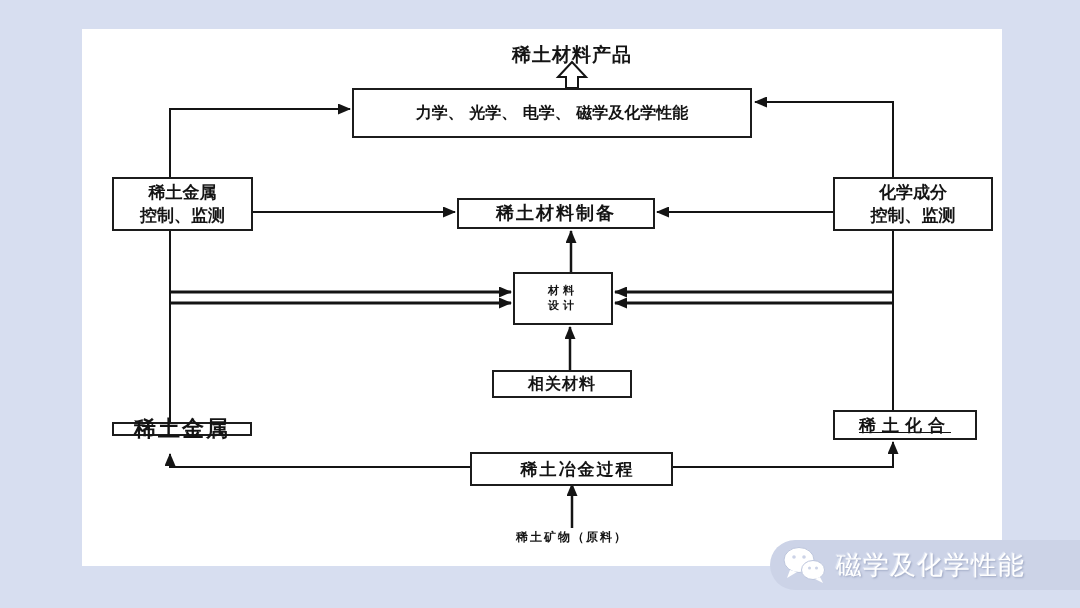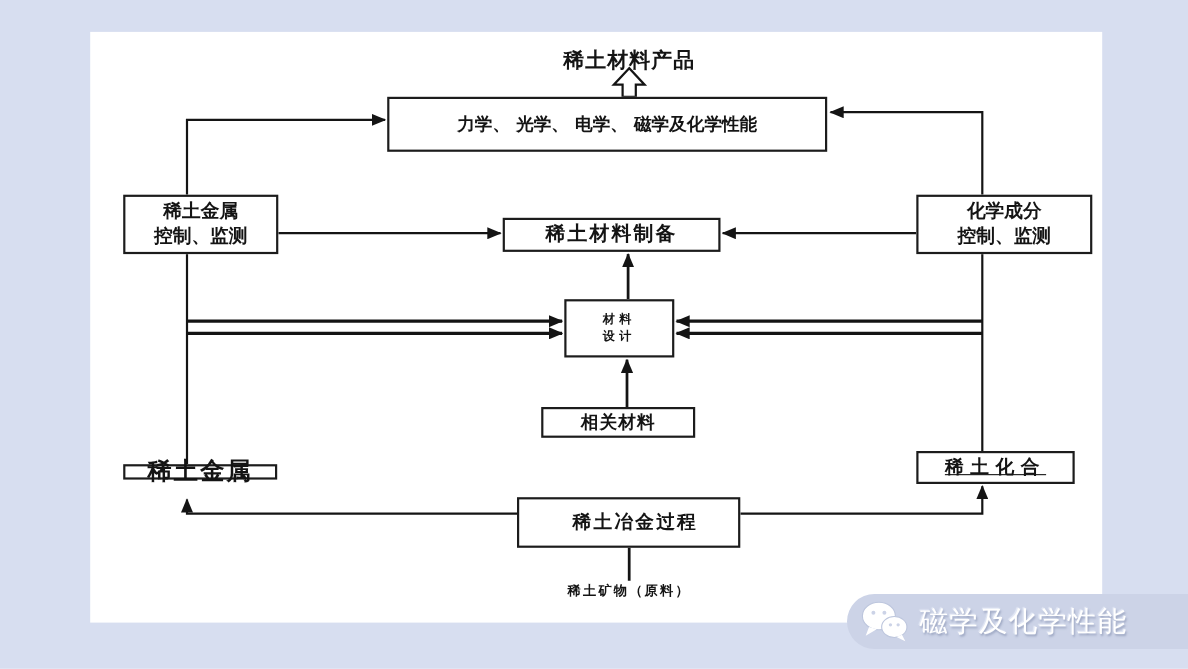--- a/index.html
+++ b/index.html
@@ -27,21 +27,21 @@
   #product-title{left:572px;top:42px;transform:translateX(-50%);font-size:19px;letter-spacing:1px;}
   #ore-label{left:572px;top:529px;transform:translateX(-50%);font-size:12px;letter-spacing:2px;}
   #perf-box{left:352px;top:88px;width:400px;height:50px;font-size:16px;line-height:1.45;}
   #micro-box{left:112px;top:177px;width:141px;height:54px;font-size:17px;}
   #chem-box{left:833px;top:177px;width:160px;height:54px;font-size:17px;}
   #prep-box{left:457px;top:198px;width:198px;height:31px;font-size:18px;letter-spacing:2px;}
   #design-box{left:513px;top:272px;width:100px;height:53px;font-size:11px;letter-spacing:4px;}
   #related-box{left:492px;top:370px;width:140px;height:28px;font-size:16px;letter-spacing:1px;justify-content:center;}
   #metal-box{left:112px;top:422px;width:140px;height:14px;font-size:22px;letter-spacing:2px;}
   #compound-box{left:833px;top:410px;width:144px;height:30px;font-size:17px;letter-spacing:6px;text-decoration:underline;}
-  #metallurgy-box{left:470px;top:452px;width:203px;height:46px;font-size:17px;letter-spacing:2px;padding-left:12px;}
+  #metallurgy-box{left:470px;top:452px;width:203px;height:34px;font-size:17px;letter-spacing:2px;padding-left:12px;}
   .wm-band{
     position:absolute;left:770px;top:540px;width:310px;height:50px;
     background:#ccd3e7;border-radius:26px 0 0 26px;
     display:flex;align-items:center;gap:10px;padding-left:12px;box-sizing:border-box;
   }
   .wm-text{
     color:#ffffff;font-size:26px;letter-spacing:1px;white-space:nowrap;
     text-shadow:1px 1px 2px #99a3bf, -1px -1px 1px #e6ebf7;
   }
 </style>

